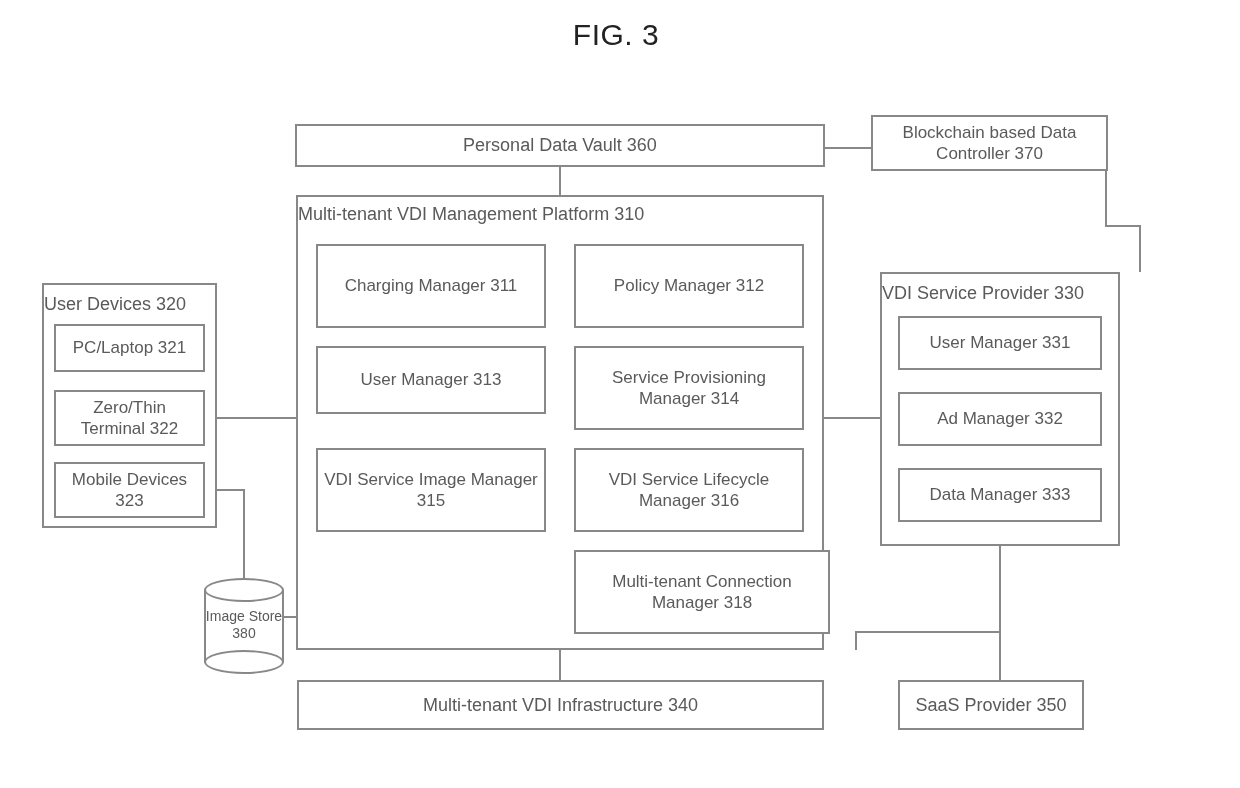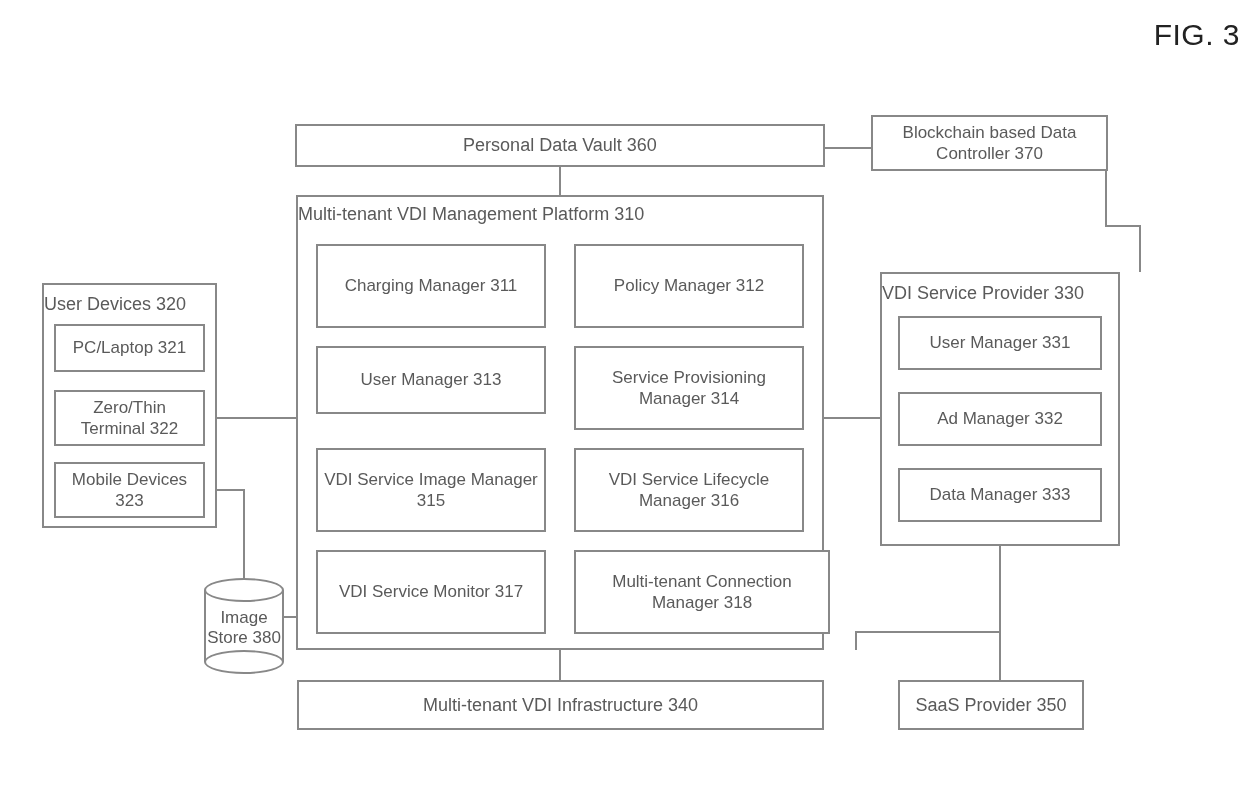--- a/index.html
+++ b/index.html
@@ -9,22 +9,22 @@
     font-family: "Segoe UI", "Helvetica Neue", Arial, sans-serif;
     color: #5a5a5a;
   }
   #stage {
     position: relative;
     width: 1240px;
     height: 788px;
   }
   .title {
     position: absolute;
-    left: 0; right: 0;
-    text-align: right;
+    left: 0; right: 8px;
+    text-align: center;
     font-size: 30px;
     color: #222;
     font-weight: 400;
     letter-spacing: 0.5px;
   }
   .box {
     position: absolute;
     border: 2px solid #888;
     background: #fff;
     box-sizing: border-box;
@@ -69,21 +69,21 @@
     left: 0; right: 0;
     border: 2px solid #888;
     border-radius: 50%;
     box-sizing: border-box;
     background: #fff;
   }
   .cyl .label {
     position: absolute;
     left: 0; right: 0;
     text-align: center;
-    font-size: 17px;
+    font-size: 14px;
     line-height: 1.2;
   }
 </style>
 </head>
 <body>
 
 <div id="stage">
 
   <div class="title" style="top:18px">FIG. 3</div>
 
@@ -137,23 +137,20 @@
   </div>
   <div class="box small" style="left:574px; top:346px; width:230px; height:84px">
     <span>Service Provisioning Manager 314</span>
   </div>
   <div class="box small" style="left:316px; top:448px; width:230px; height:84px">
     <span>VDI Service Image Manager 315</span>
   </div>
   <div class="box small" style="left:574px; top:448px; width:230px; height:84px">
     <span>VDI Service Lifecycle Manager 316</span>
   </div>
-  <div class="box small" style="left:316px; top:550px; width:230px; height:84px">
-    <span>VDI Service Monitor 317</span>
-  </div>
   <div class="box small" style="left:574px; top:550px; width:256px; height:84px">
     <span>Multi-tenant Connection Manager 318</span>
   </div>
 
   <div class="box" style="left:42px; top:283px; width:175px; height:245px; display:block; padding:0">
     <div class="group-title" style="top:8px">User Devices 320</div>
   </div>
   <div class="box small" style="left:54px; top:324px; width:151px; height:48px">
     <span>PC/Laptop 321</span>
   </div>

